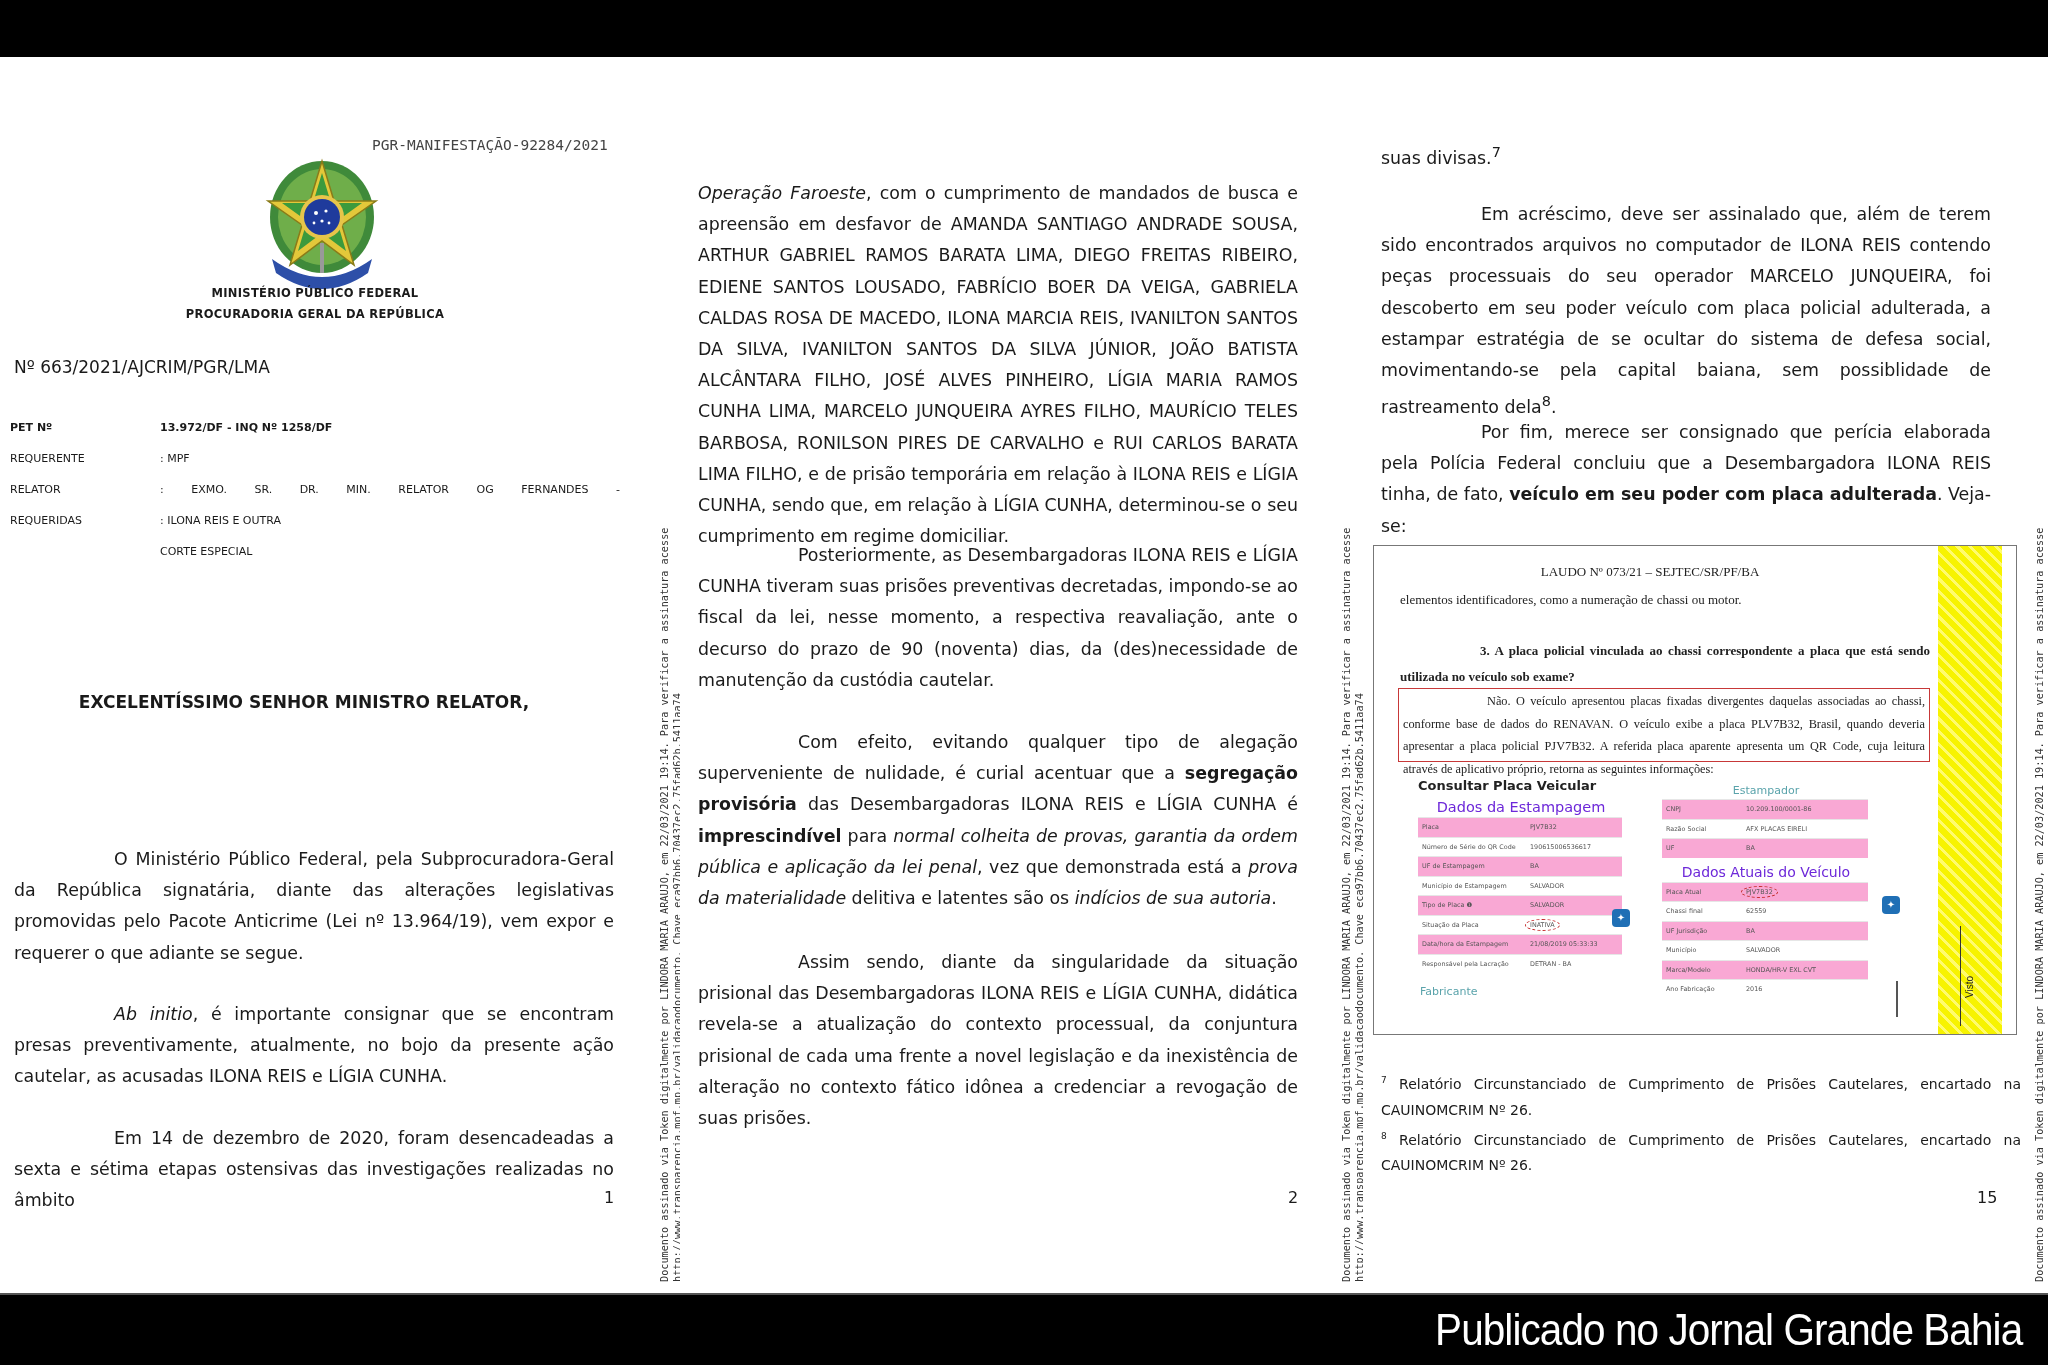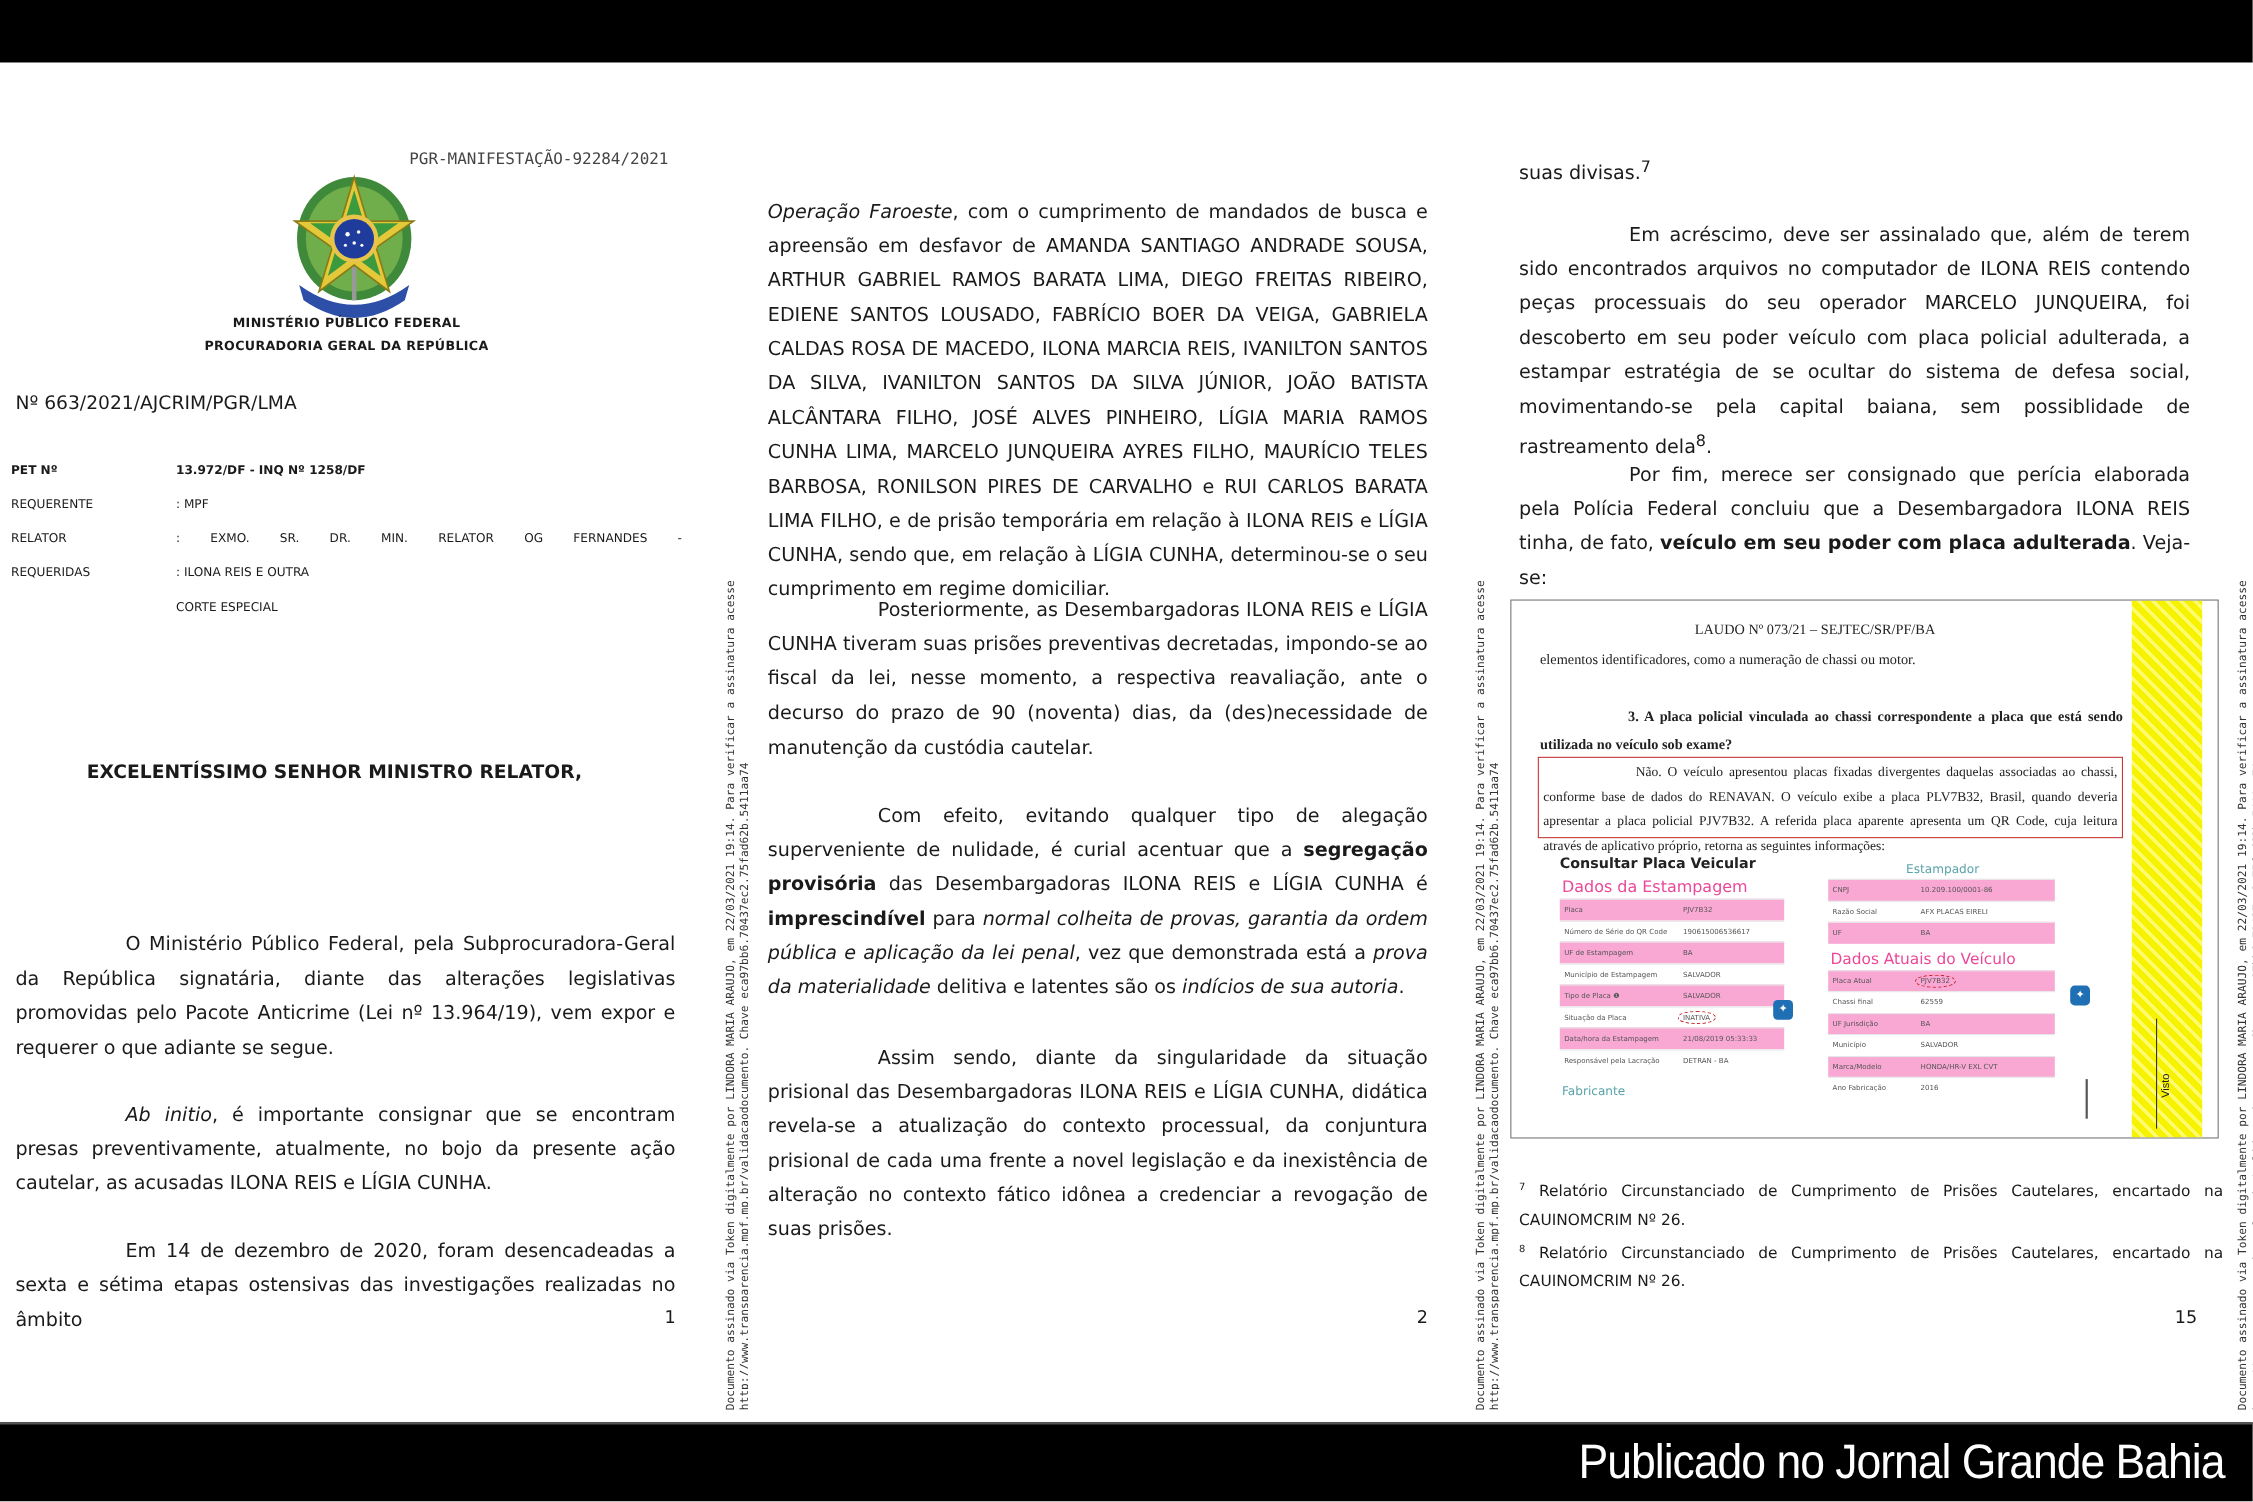--- a/index.html
+++ b/index.html
@@ -50,21 +50,21 @@
     .laudo-q { position: absolute; left: 26px; top: 92px; width: 530px; font-size: 13px; font-weight: bold; line-height: 26px; text-align: justify; }
     .laudo-box { position: absolute; left: 24px; top: 142px; width: 532px; height: 74px; border: 1.5px solid #c73838; font-size: 12.3px; line-height: 22.5px; padding: 1px 4px; text-align: justify; }
     .stripe { position: absolute; right: 14px; top: 0; width: 64px; height: 488px; background: repeating-linear-gradient(45deg, #f7f300 0 6px, #fffb6e 6px 9px); }
     .stripe .visto-line { position: absolute; left: 22px; top: 380px; width: 1px; height: 100px; background: #333; }
     .stripe .visto { position: absolute; left: 26px; top: 452px; font-family: "Liberation Sans", sans-serif; font-size: 10px; transform: rotate(-90deg); transform-origin: left top; }
 
     .qr { position: absolute; top: 228px; font-family: "DejaVu Sans", sans-serif; }
     .qr.left { left: 44px; width: 204px; }
     .qr.right { left: 288px; width: 206px; }
     .qr-h1 { font-size: 13px; font-weight: bold; color: #222; margin-top: 4px; }
-    .qr-h2 { font-size: 14.5px; color: #ec4899; margin: 6px 0 2px 2px; }
+    .qr-h2 { font-size: 14.5px; color: #6d28d9; margin: 6px 0 2px 2px; text-align: center; }
     .qr-h3 { font-size: 11px; color: #5aa3ab; margin: 10px 0 2px 2px; text-align: center; }
     .qr-row { display: flex; font-size: 6.4px; color: #555; height: 19.5px; align-items: center; border-top: 1px solid #e6e6e6; background: #f9a8d4; padding-left: 4px; }
     .qr-row:nth-child(even) { background: #fff; }
     .qr-row .k { width: 108px; }
     .qr-row .v { flex: 1; }
     .qr.right .qr-row .k { width: 80px; }
     .circle { border: 1.3px dashed #c42a2a; border-radius: 50%; padding: 1px 4px; margin-left: -5px; }
     .qr-fab { font-size: 11px; color: #5aa3ab; margin: 12px 0 0 2px; }
     .app-icon { position: absolute; width: 18px; height: 18px; border-radius: 4px; background: #1f6fb5; color: #fff; font-size: 10px; line-height: 18px; text-align: center; }
     .scroll-mark { position: absolute; left: 522px; top: 435px; width: 2px; height: 36px; background: #555; }

